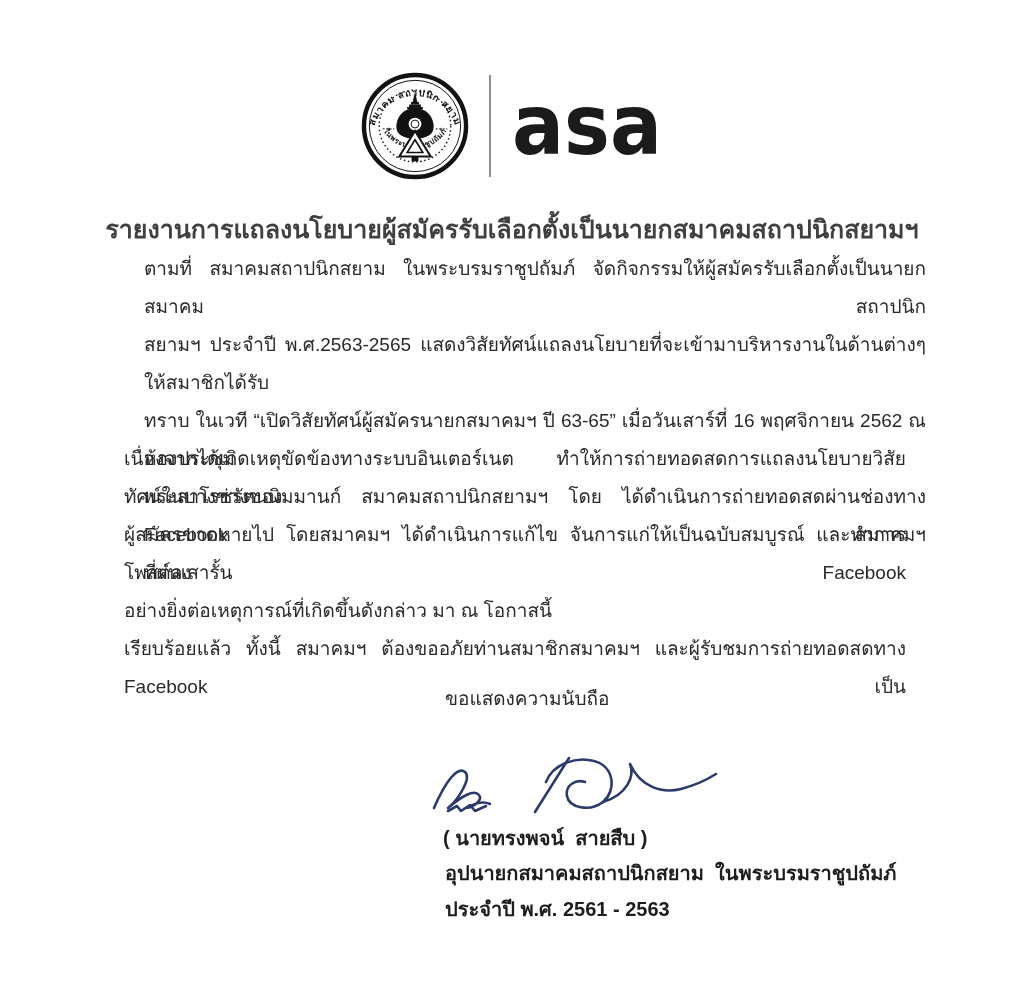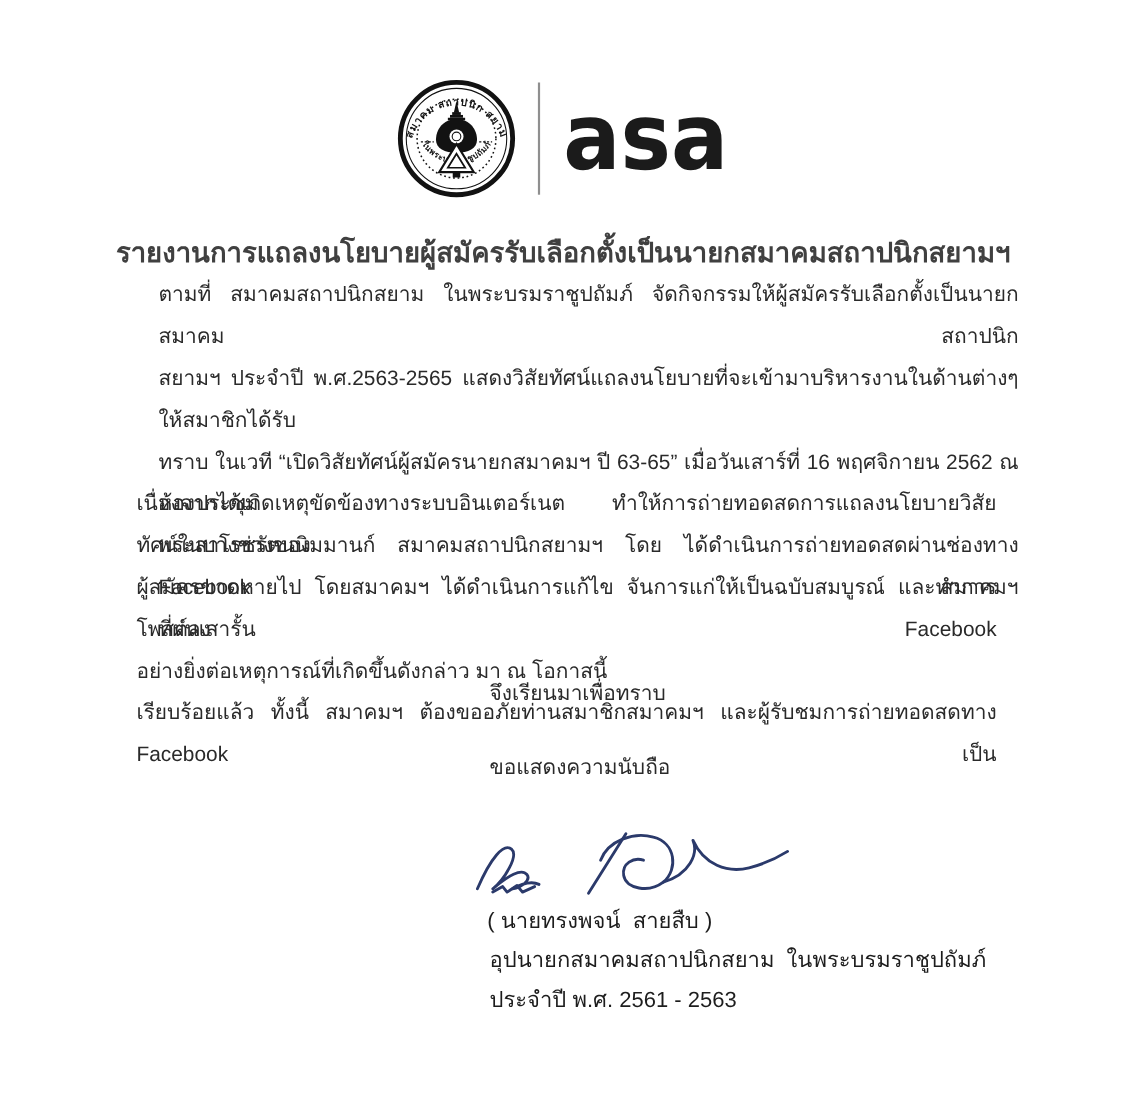--- a/index.html
+++ b/index.html
@@ -86,21 +86,21 @@
     left: 418px;
     top: 746px;
     width: 312px;
     height: 80px;
   }
 
   .footer-line {
     position: absolute;
     left: 443px;
     font-size: 20px;
-    font-weight: normal;
+    font-weight: bold;
     color: #1d1d1d;
     line-height: 32px;
     white-space: pre-wrap;
   }
   #signer-name  { top: 822px; }
   #signer-title { top: 857px; left: 445px; }
   #signer-term  { top: 893px; left: 445px; }
 </style>
 </head>
 <body>
@@ -157,21 +157,20 @@
     <div class="line last">ที่ผ่นเสารั้น</div>
   </div>
 
   <div class="body-col para" id="para2" style="position:absolute;">
     <div class="line">เนื่องจากได้เกิดเหตุขัดข้องทางระบบอินเตอร์เนต ทำให้การถ่ายทอดสดการแถลงนโยบายวิสัยทัศน์ในบางช่วงของ</div>
     <div class="line">ผู้สมัครขาดหายไป โดยสมาคมฯ ได้ดำเนินการแก้ไข จันการแก่ให้เป็นฉบับสมบูรณ์ และทำการโพสต์ลง Facebook</div>
     <div class="line last">อย่างยิ่งต่อเหตุการณ์ที่เกิดขึ้นดังกล่าว มา ณ โอกาสนี้</div>
     <div class="line">เรียบร้อยแล้ว ทั้งนี้ สมาคมฯ ต้องขออภัยท่านสมาชิกสมาคมฯ และผู้รับชมการถ่ายทอดสดทาง Facebook เป็น</div>
   </div>
 
-  <div class="closing" id="closing-line">จึงเรียนมาเพื่อทราบ</div>
   <div class="closing" id="salutation">ขอแสดงความนับถือ</div>
 
   <div class="sig-wrap">
     <svg width="312" height="80" viewBox="0 0 312 80">
       <g fill="none" stroke="#2b3a6b" stroke-width="2.6" stroke-linecap="round" stroke-linejoin="round">
         <path d="M16,62 C28,34 40,20 47,26 C54,32 40,54 30,62 C44,50 56,43 61,49 C65,54 56,61 48,62 C57,57 66,55 72,58"></path>
         <path d="M30,65 l9,-5 4,5 9,-6 5,6 11,-5"></path>
         <path d="M151,12 L117,66"></path>
         <path d="M128,36 C135,18 158,10 176,15 C196,20 199,44 185,56 C172,66 151,62 149,50 C147,39 158,33 167,36"></path>
         <path d="M185,56 C209,49 217,30 212,18 C222,40 243,48 263,43 C278,39 290,33 298,28"></path>

